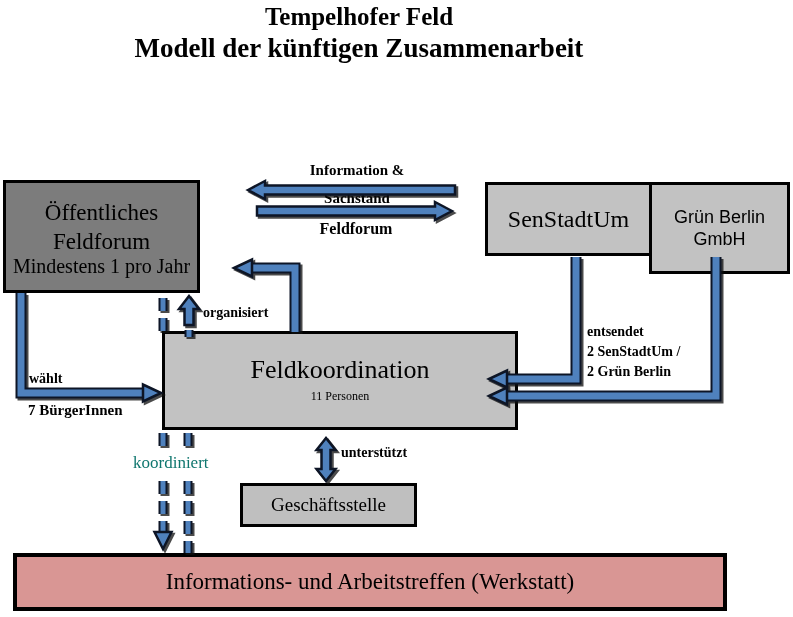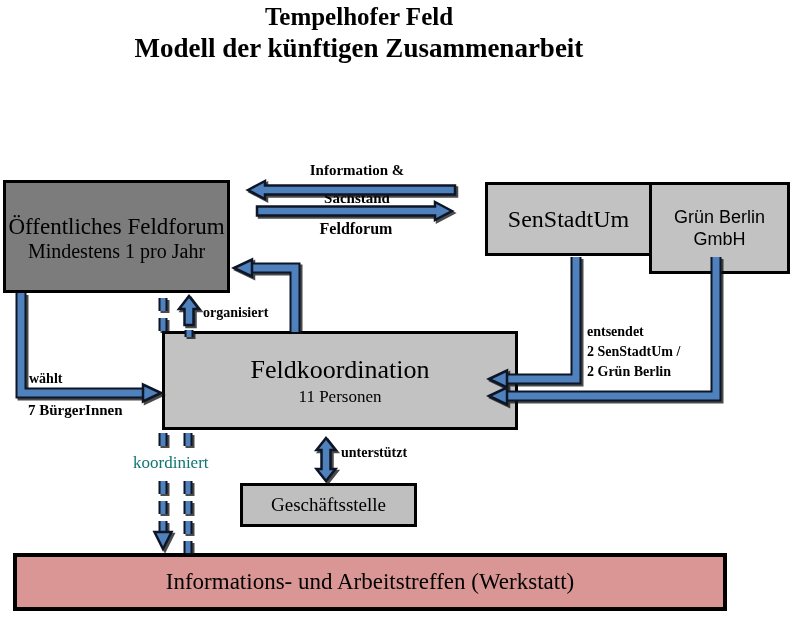--- a/index.html
+++ b/index.html
@@ -11,31 +11,31 @@
   .title{position:absolute;left:0;top:1px;width:718px;text-align:center;font-weight:bold;}
   .title .t1{font-size:25px;line-height:31px;}
   .title .t2{font-size:27px;line-height:33px;}
   
   .box{
     position:absolute;box-sizing:border-box;border:3px solid #000;
     display:flex;flex-direction:column;align-items:center;justify-content:center;
     text-align:center;z-index:1;
   }
   .box .bname{white-space:normal;}
-  .box-feldforum{left:3px;top:180px;width:227px;height:113px;background:#7c7c7c;}
+  .box-feldforum{left:3px;top:180px;width:197px;height:113px;background:#7c7c7c;}
   .box-feldforum .bname{font-size:23px;line-height:29px;}
   .box-feldforum .bdetail{font-size:20px;line-height:20px;}
   .box-senstadtum{left:485px;top:182px;width:167px;height:74px;background:#c2c2c2;}
   .box-senstadtum .bname{font-size:24px;}
   .box-gruen{left:649px;top:182px;width:141px;height:92px;background:#c2c2c2;
     font-family:"Liberation Sans","DejaVu Sans",sans-serif;}
   .box-gruen .bname{font-size:18px;line-height:22px;padding:0 14px;}
   .box-feldkoordination{left:162px;top:331px;width:356px;height:99px;background:#c2c2c2;}
   .box-feldkoordination .bname{font-size:26px;line-height:32px;}
-  .box-feldkoordination .bdetail{font-size:17px;line-height:21px;}
+  .box-feldkoordination .bdetail{font-size:12px;line-height:21px;}
   .box-geschaeftsstelle{left:240px;top:483px;width:177px;height:44px;background:#bfbfbf;}
   .box-geschaeftsstelle .bname{font-size:19px;}
   .box-werkstatt{left:13px;top:553px;width:714px;height:58px;background:#d99694;border-width:4px;}
   .box-werkstatt .bname{font-size:23px;}
   
   .lbl{position:absolute;z-index:2;font-weight:bold;font-size:14px;line-height:18px;white-space:nowrap;}
   .lbl-center{transform:translateX(-50%);}
   .lbl-information{left:357px;top:161px;font-size:15px;}
   .lbl-sachstand{left:357px;top:189px;font-size:15px;}
   .lbl-empfehlung{left:356px;top:220px;font-size:16px;}

